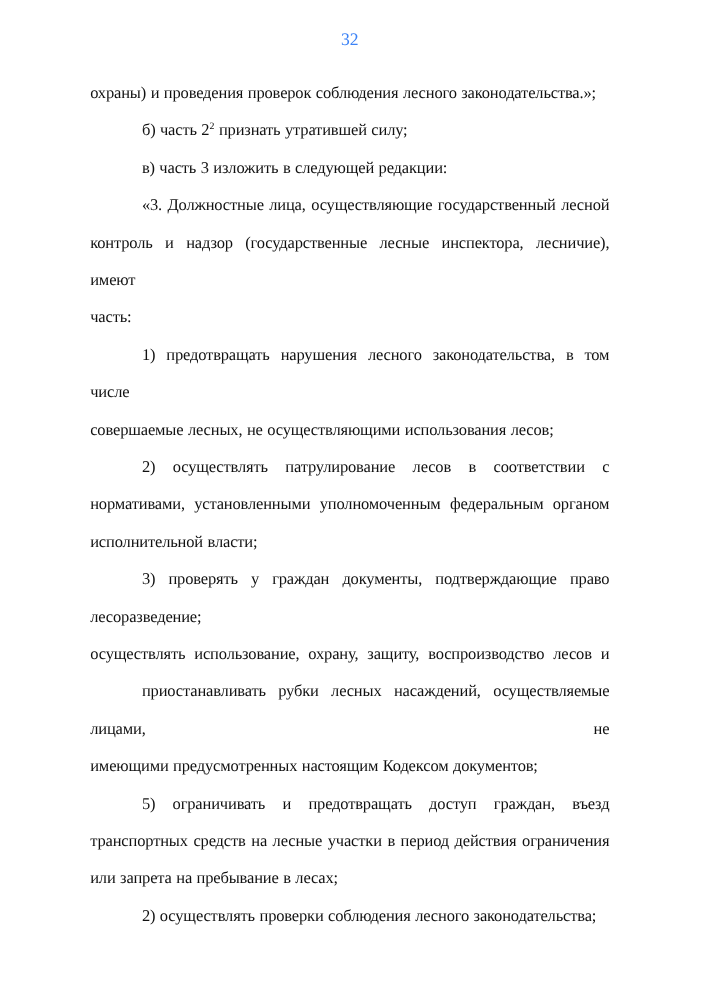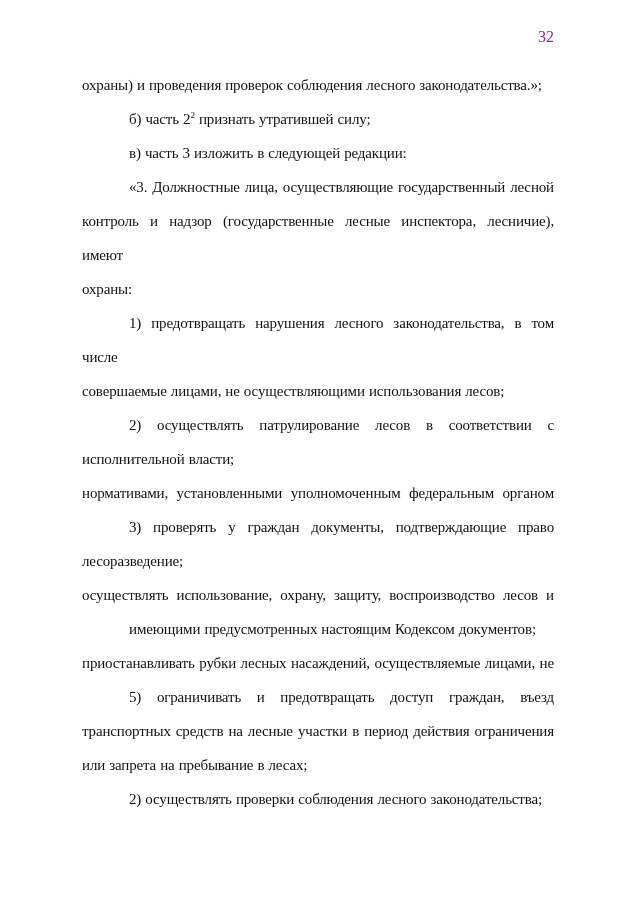--- a/index.html
+++ b/index.html
@@ -15,25 +15,25 @@
     color: #111111;
   }
   .page {
     box-sizing: border-box;
     width: 640px;
     height: 905px;
     padding: 28px 86px 0 82px;
     background: #ffffff;
   }
   .page-number {
-    text-align: right;
+    text-align: center;
     font-size: 16px;
     line-height: 18px;
     margin-bottom: 22px;
-    color: #a21caf;
+    color: #3b82f6;
   }
   .para {
     margin: 0;
     padding: 0;
     font-size: 15px;
     color: #111111;
   }
   .line {
     text-align: justify;
     text-align-last: justify;
@@ -65,39 +65,39 @@
       </div>
       <div class="para indent">
         <div class="line last">б) часть 2<sup>2</sup> признать утратившей силу;</div>
       </div>
       <div class="para indent">
         <div class="line last">в) часть 3 изложить в следующей редакции:</div>
       </div>
       <div class="para indent">
         <div class="line">«3. Должностные лица, осуществляющие государственный лесной</div>
         <div class="line">контроль и надзор (государственные лесные инспектора, лесничие), имеют</div>
-        <div class="line last">охраны:</div>
+        <div class="line last">часть:</div>
       </div>
       <div class="para indent">
         <div class="line">1) предотвращать нарушения лесного законодательства, в том числе</div>
-        <div class="line last">совершаемые лицами, не осуществляющими использования лесов;</div>
+        <div class="line last">совершаемые лесных, не осуществляющими использования лесов;</div>
       </div>
       <div class="para indent">
         <div class="line">2) осуществлять патрулирование лесов в соответствии с</div>
+        <div class="line">нормативами, установленными уполномоченным федеральным органом</div>
         <div class="line last">исполнительной власти;</div>
-        <div class="line">нормативами, установленными уполномоченным федеральным органом</div>
       </div>
       <div class="para indent">
         <div class="line">3) проверять у граждан документы, подтверждающие право</div>
         <div class="line last">лесоразведение;</div>
         <div class="line">осуществлять использование, охрану, защиту, воспроизводство лесов и</div>
       </div>
       <div class="para indent">
+        <div class="line">приостанавливать рубки лесных насаждений, осуществляемые лицами, не</div>
         <div class="line last">имеющими предусмотренных настоящим Кодексом документов;</div>
-        <div class="line">приостанавливать рубки лесных насаждений, осуществляемые лицами, не</div>
       </div>
       <div class="para indent">
         <div class="line">5) ограничивать и предотвращать доступ граждан, въезд</div>
         <div class="line">транспортных средств на лесные участки в период действия ограничения</div>
         <div class="line last">или запрета на пребывание в лесах;</div>
       </div>
       <div class="para indent">
         <div class="line last">2) осуществлять проверки соблюдения лесного законодательства;</div>
       </div>
     </div>

